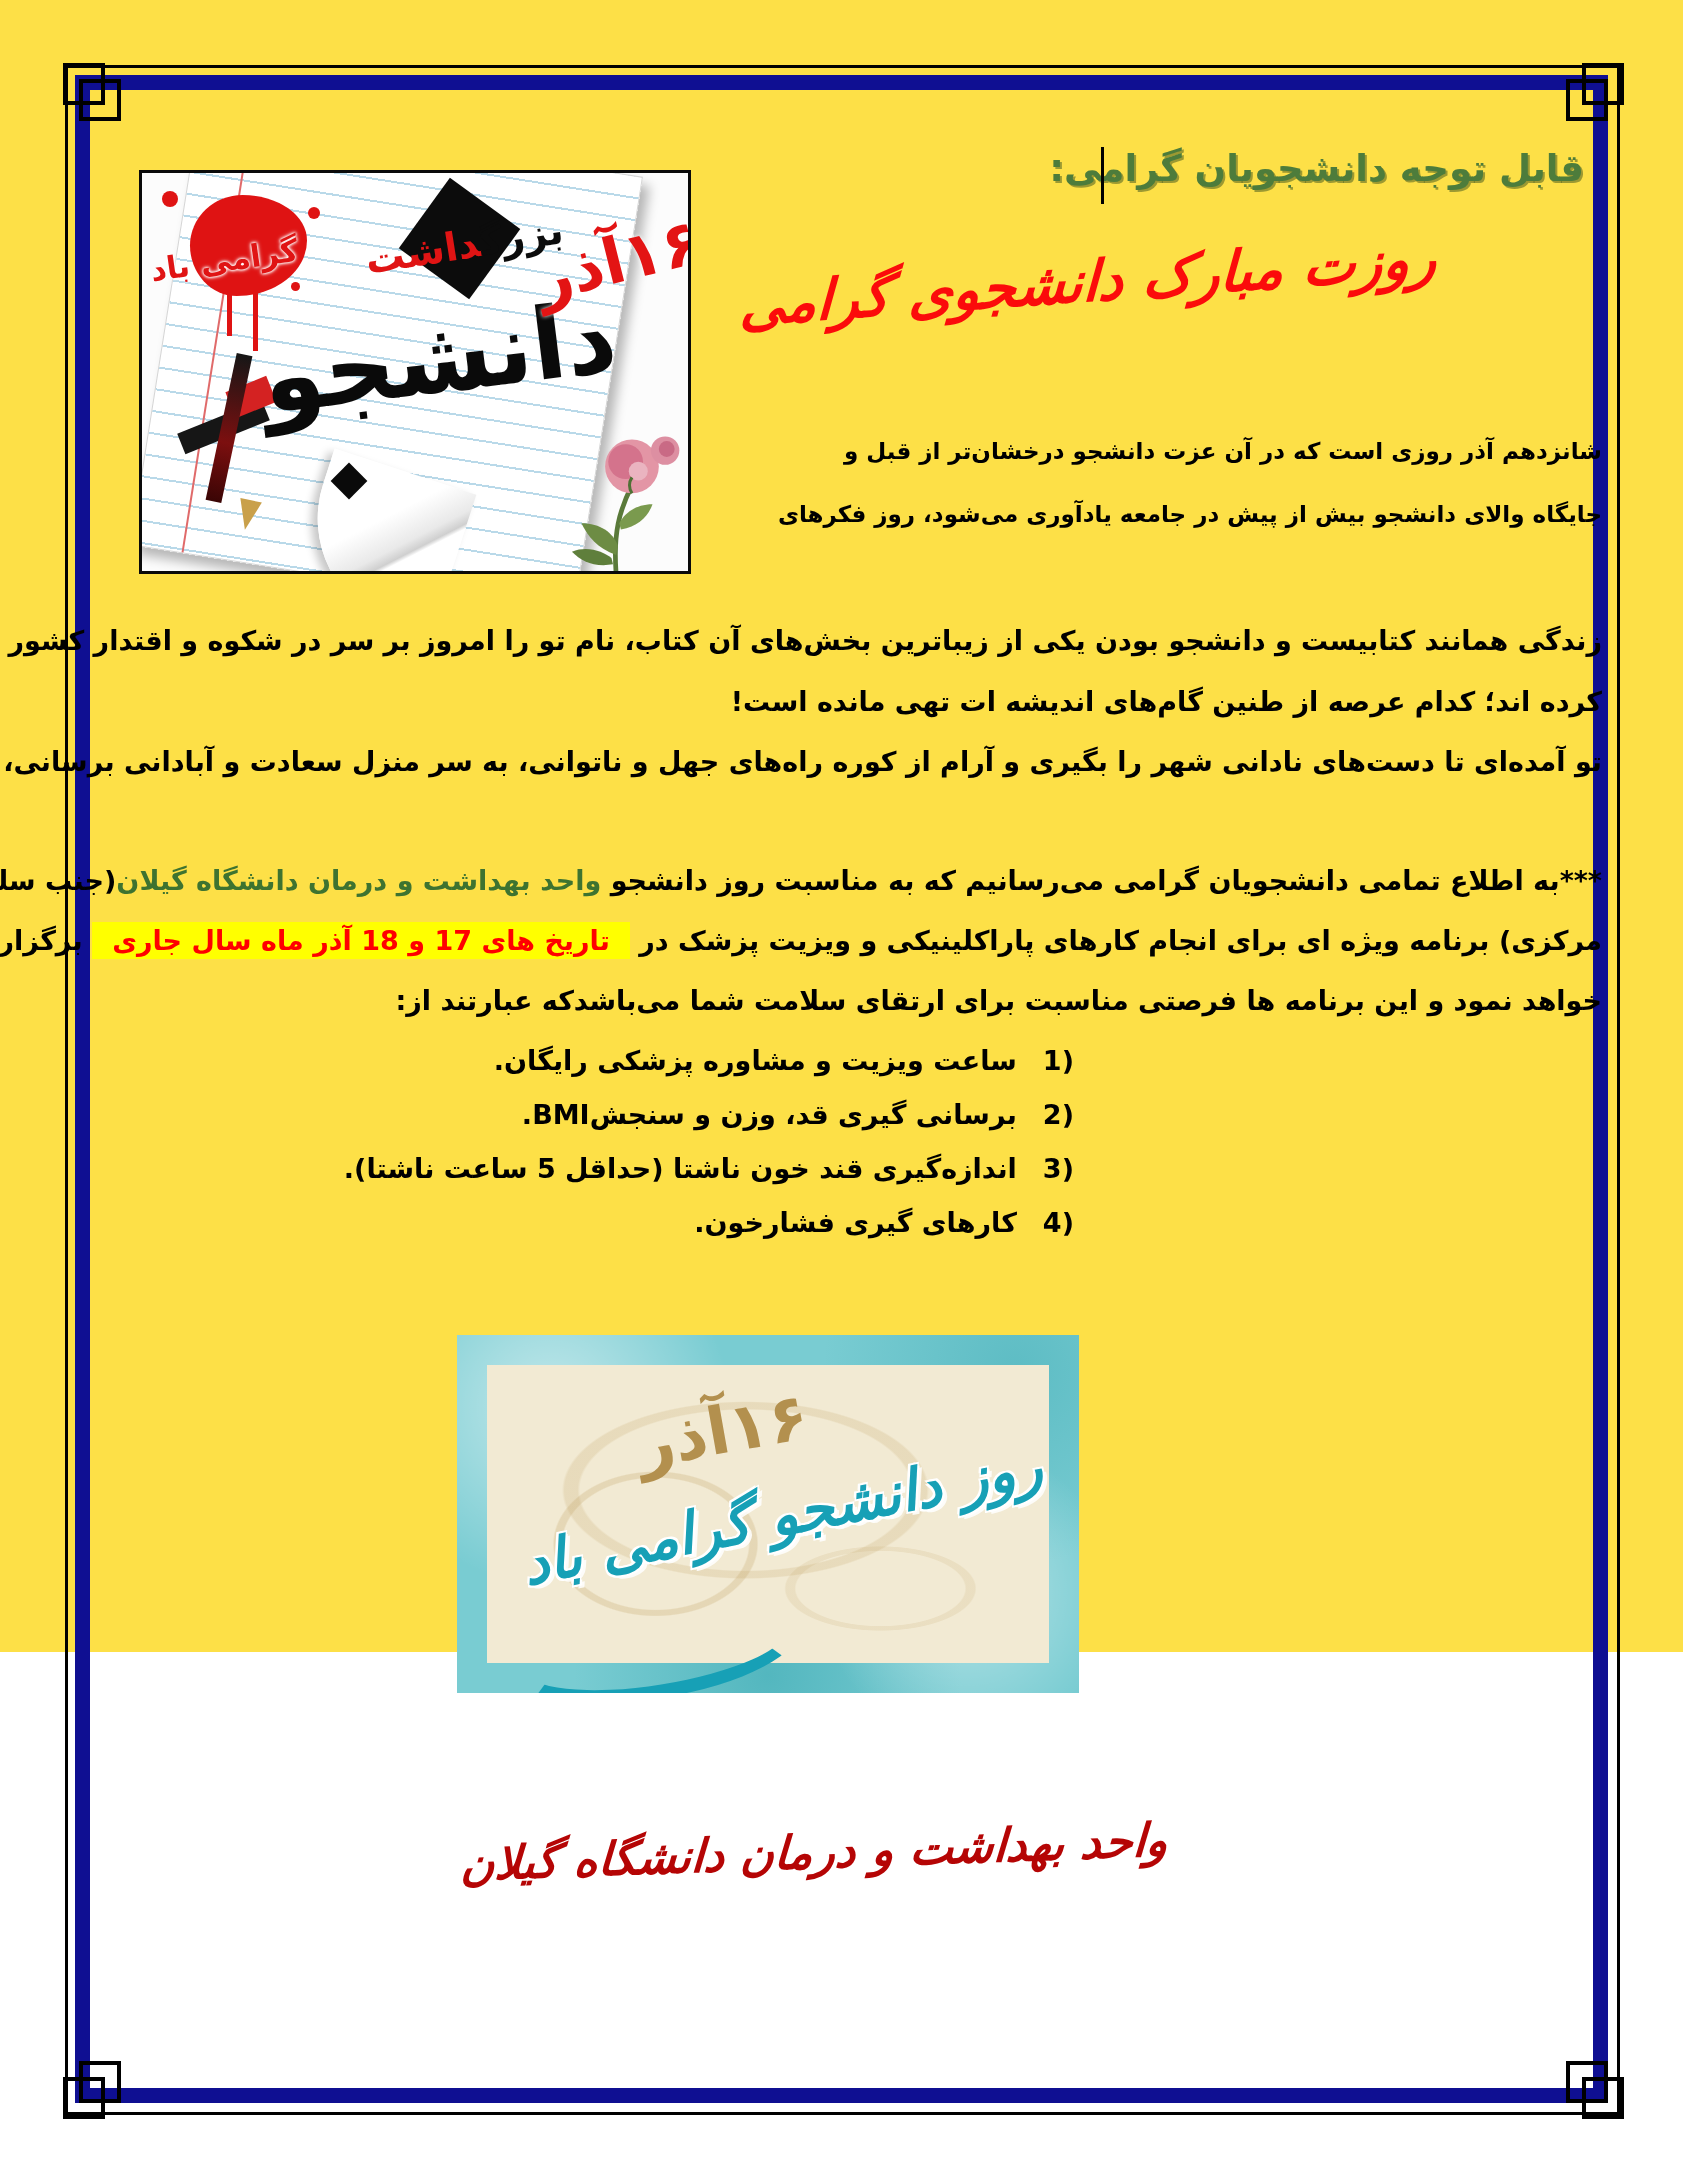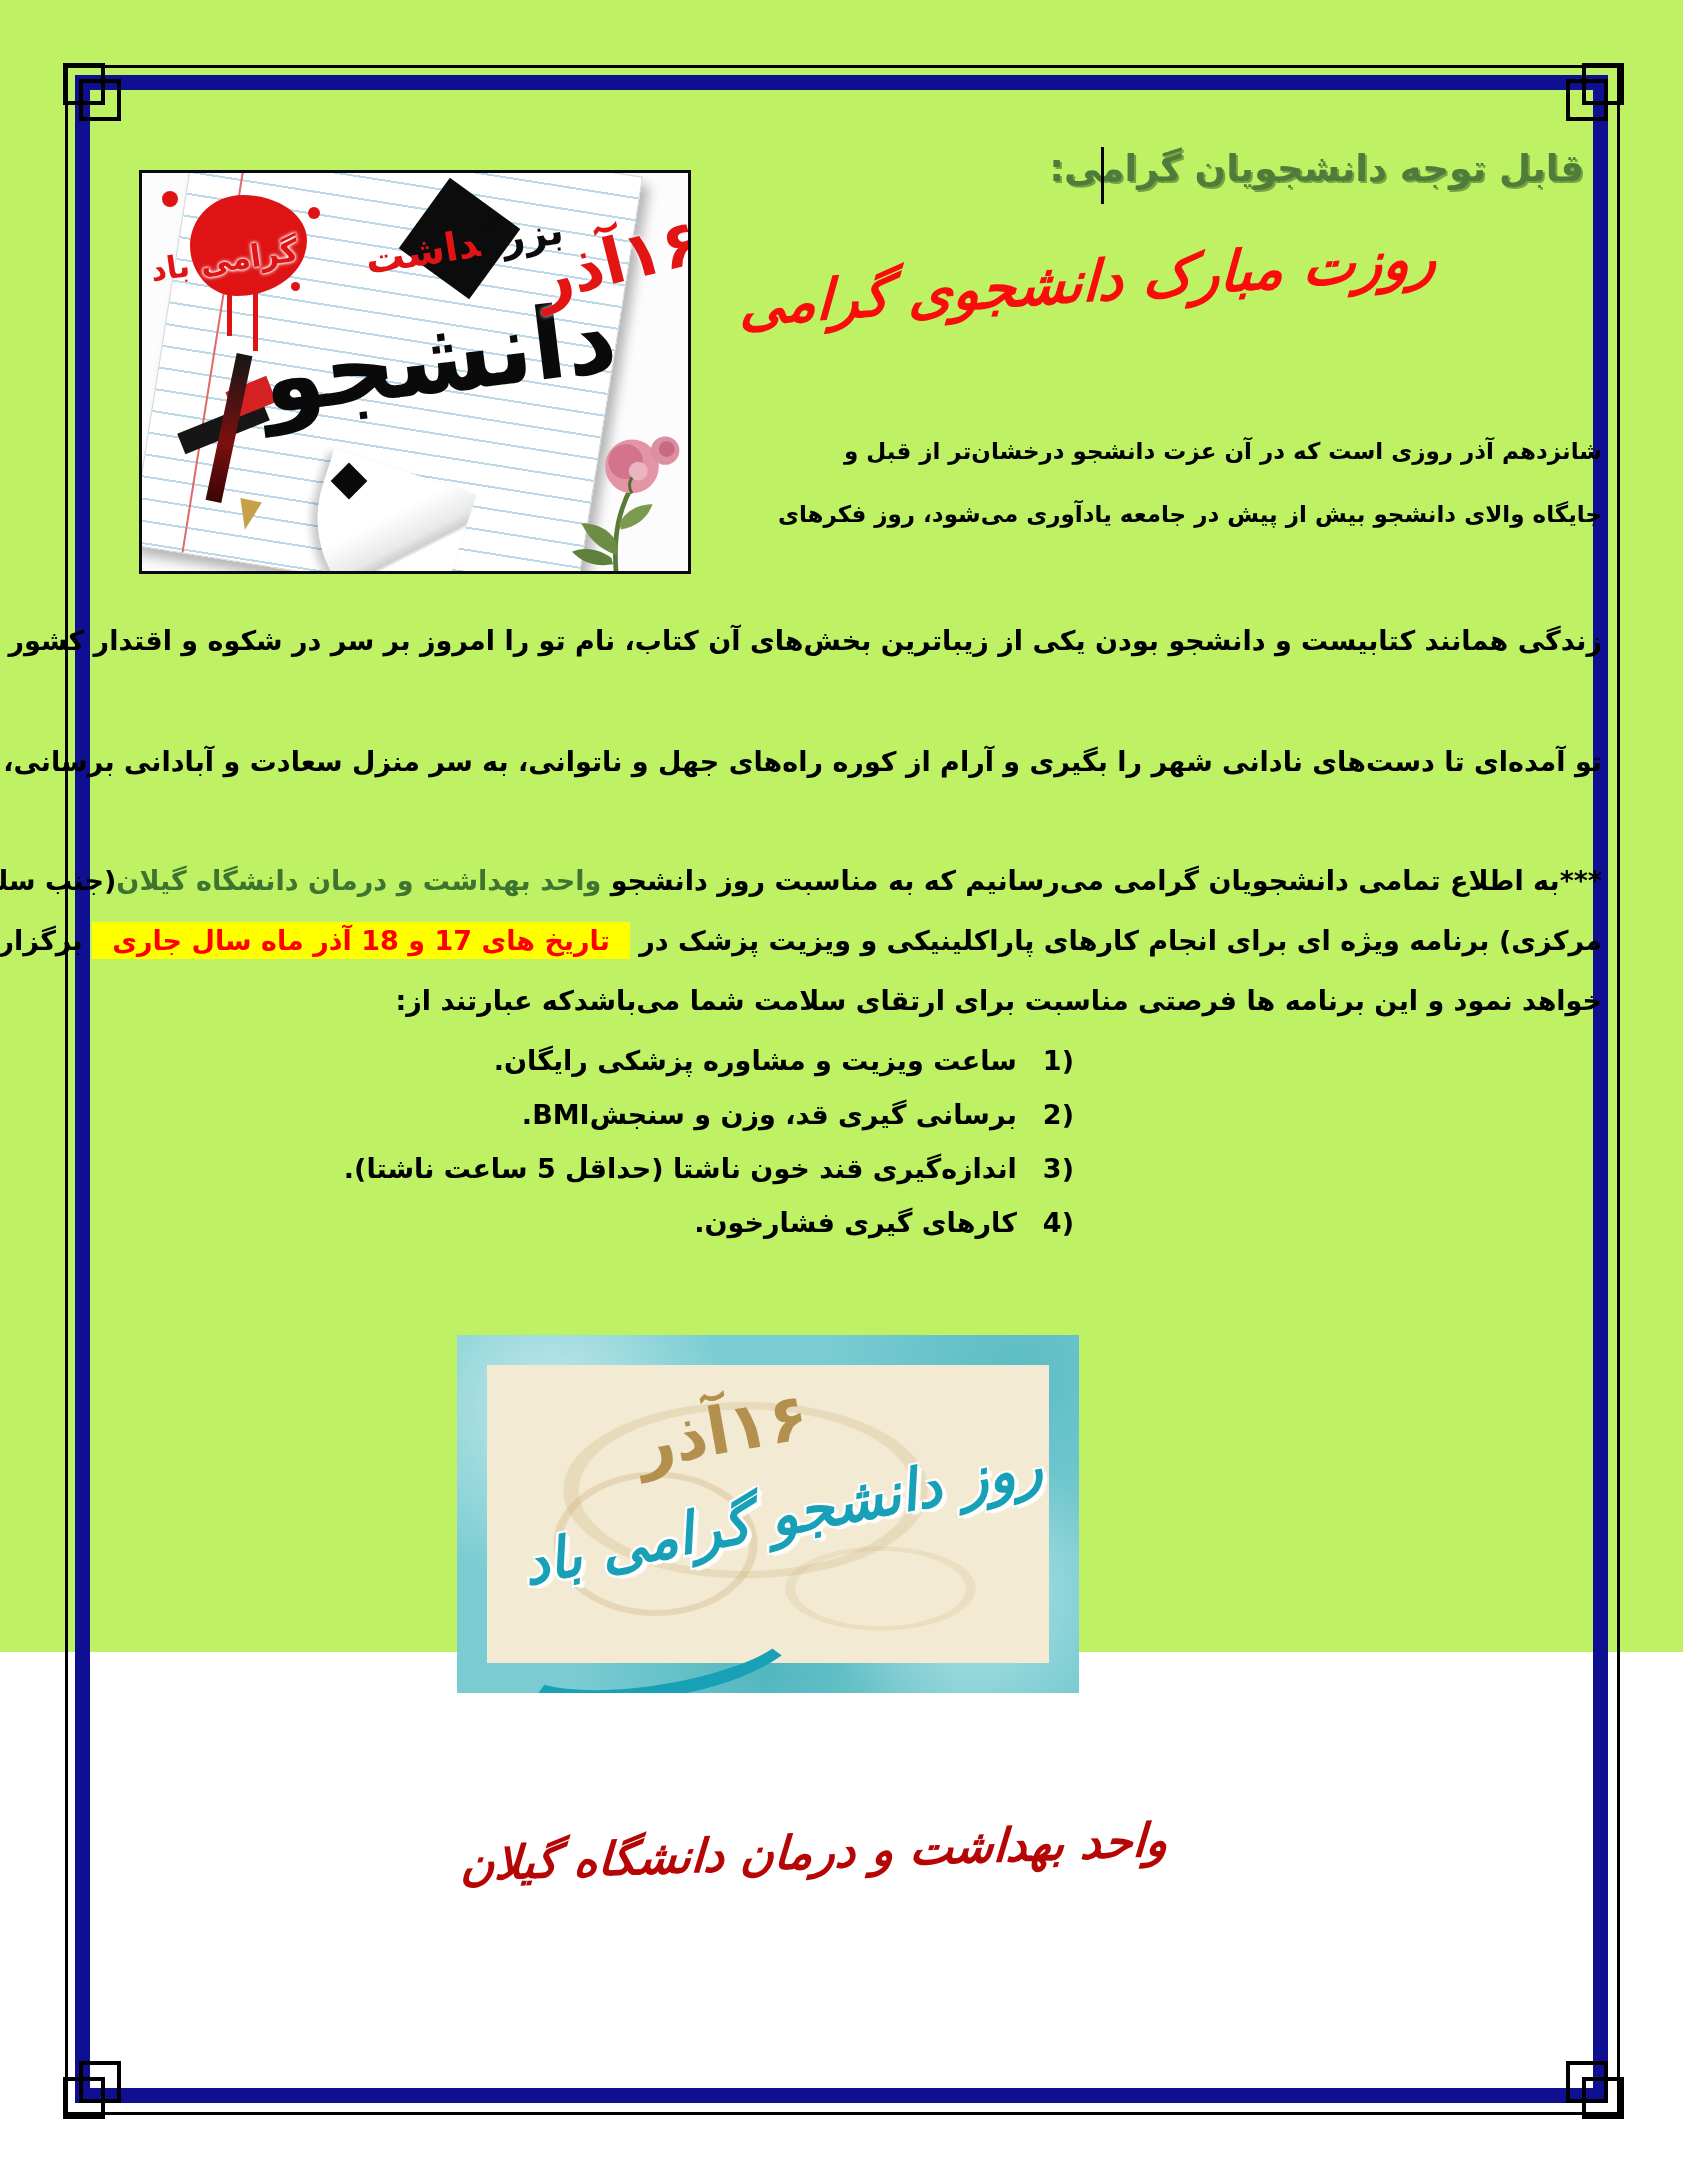--- a/index.html
+++ b/index.html
@@ -1,21 +1,21 @@
 <!DOCTYPE html>
 <html lang="fa"><head>
 <meta charset="utf-8">
 <style>
   html,body{margin:0;padding:0;}
   body{
     width:1683px;height:2178px;background:#ffffff;
     font-family:"DejaVu Sans", sans-serif;
     position:relative;overflow:hidden;
   }
-  .page{position:absolute;left:0;top:0;width:1683px;height:1652px;background:#bef264;}
+  .page{position:absolute;left:0;top:0;width:1683px;height:1652px;background:#fde047;}
 
   
   .frame-black{position:absolute;left:65px;top:65px;width:1549px;height:2044px;border:3px solid #000;}
   .frame-navy{position:absolute;left:75px;top:75px;width:1503px;height:1998px;border:15px solid #0f0f92;}
   .corner-sq{position:absolute;width:34px;height:34px;border:4px solid #000;background:transparent;z-index:3;}
 
   
   .attention{
     position:absolute;top:147px;right:99px;direction:rtl;
     font-size:37px;font-weight:bold;color:#4d7c3b;
@@ -208,20 +208,21 @@
     </svg>
   </div>
 
   <div class="para p1">
     <div class="tline">شانزدهم آذر روزی است که در آن عزت دانشجو درخشان‌تر از قبل و</div>
     <div class="tline">جایگاه والای دانشجو بیش از پیش در جامعه یادآوری می‌شود، روز فکرهای</div>
   </div>
 
   <div class="para p2">
     <div class="tline">زندگی همانند کتابیست و دانشجو بودن یکی از زیباترین بخش‌های آن کتاب، نام تو را امروز بر سر در شکوه و اقتدار کشور حک</div>
+    <div class="tline">کرده اند؛ کدام عرصه از طنین گام‌های اندیشه ات تهی مانده است!</div>
   </div>
 
   <div class="para p3">
     <div class="tline">تو آمده‌ای تا دست‌های نادانی شهر را بگیری و آرام از کوره راه‌های جهل و ناتوانی، به سر منزل سعادت و آبادانی برسانی، ویرانه‌های</div>
   </div>
 
   <div class="para p4">
     <div class="tline"><span>***به اطلاع تمامی دانشجویان گرامی می‌رسانیم که به مناسبت روز دانشجو </span><span class="seg-green">واحد بهداشت و درمان دانشگاه گیلان</span><span>(جنب سلف</span></div>
     <div class="tline"><span>مرکزی) برنامه ویژه ای برای انجام کارهای پاراکلینیکی و ویزیت پزشک  در </span><span class="seg-highlight">تاریخ های 17 و 18 آذر ماه سال جاری</span><span> برگزار</span></div>
     <div class="tline">خواهد نمود و این برنامه ها فرصتی مناسبت برای ارتقای سلامت  شما می‌باشدکه عبارتند از:</div>

